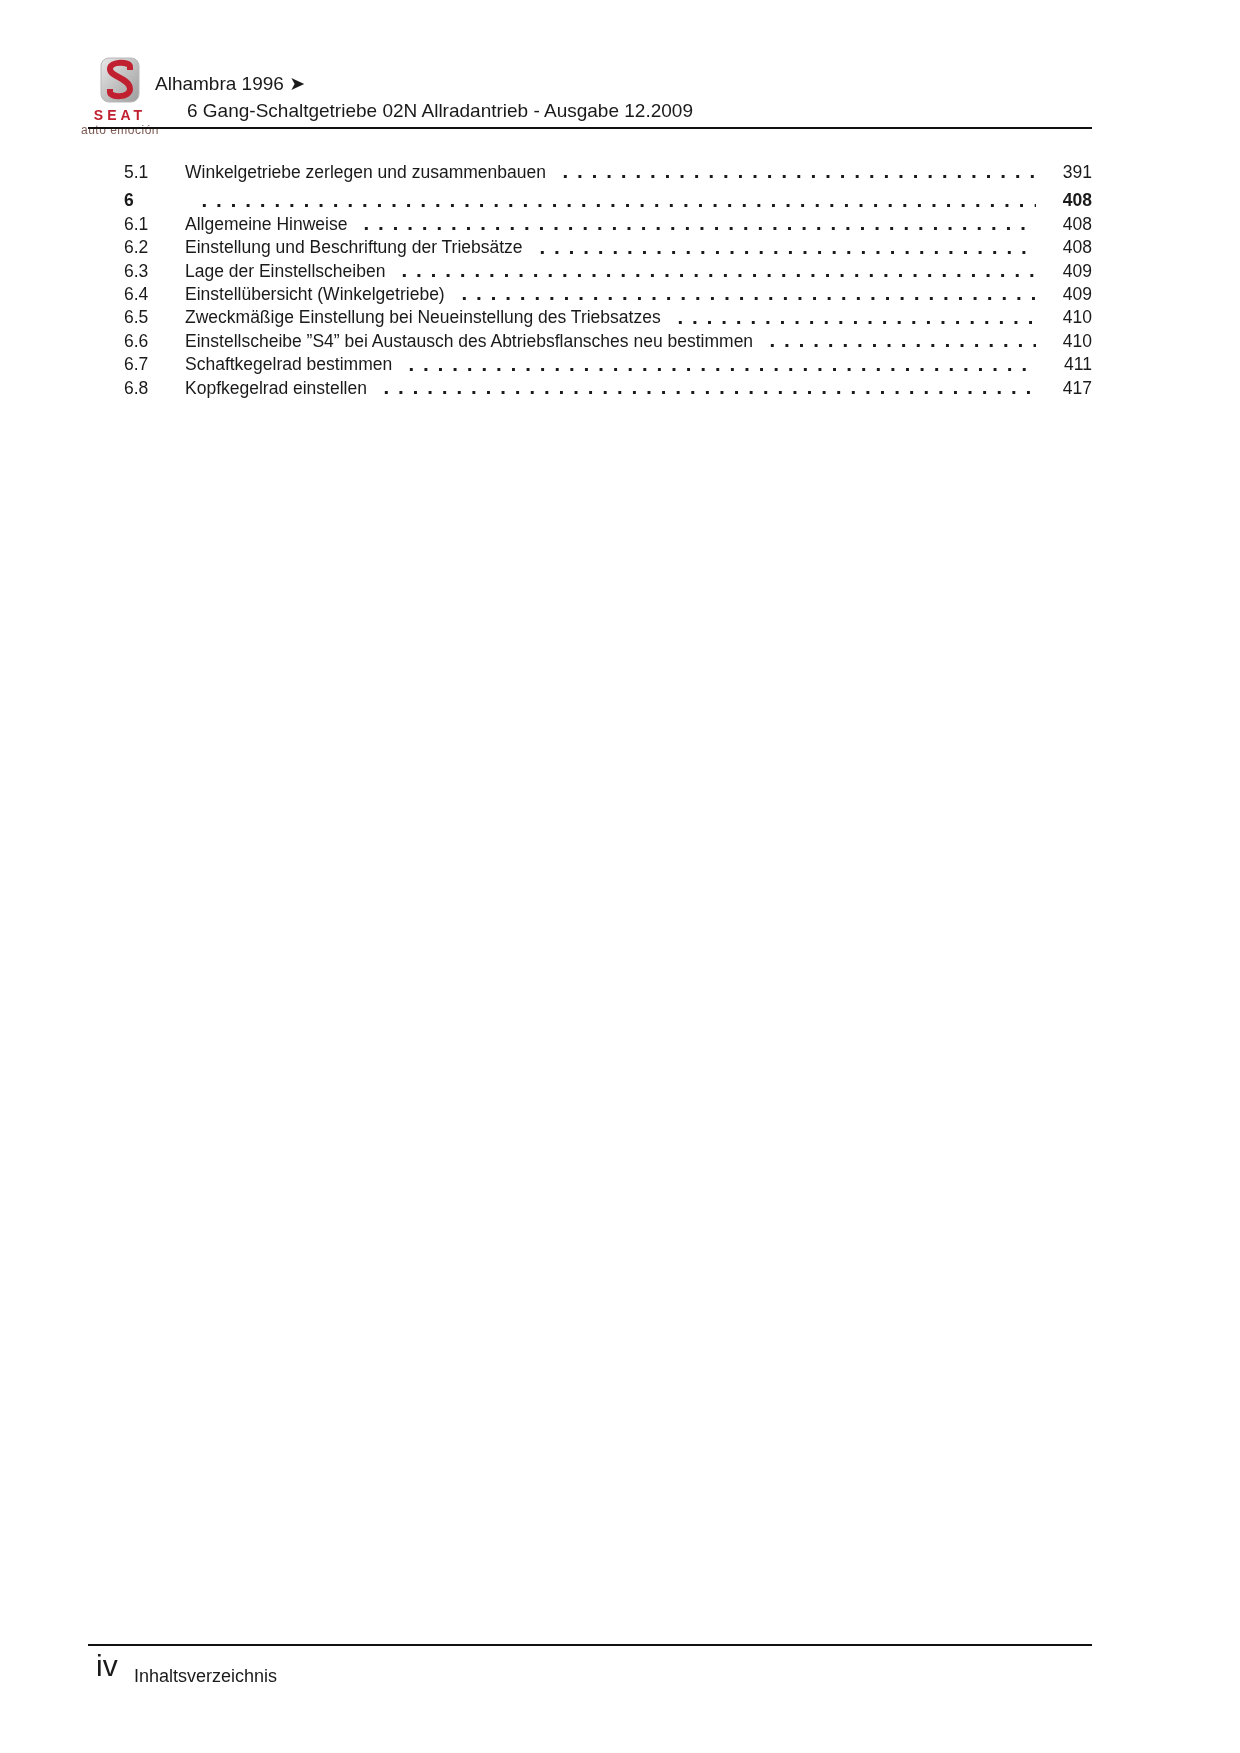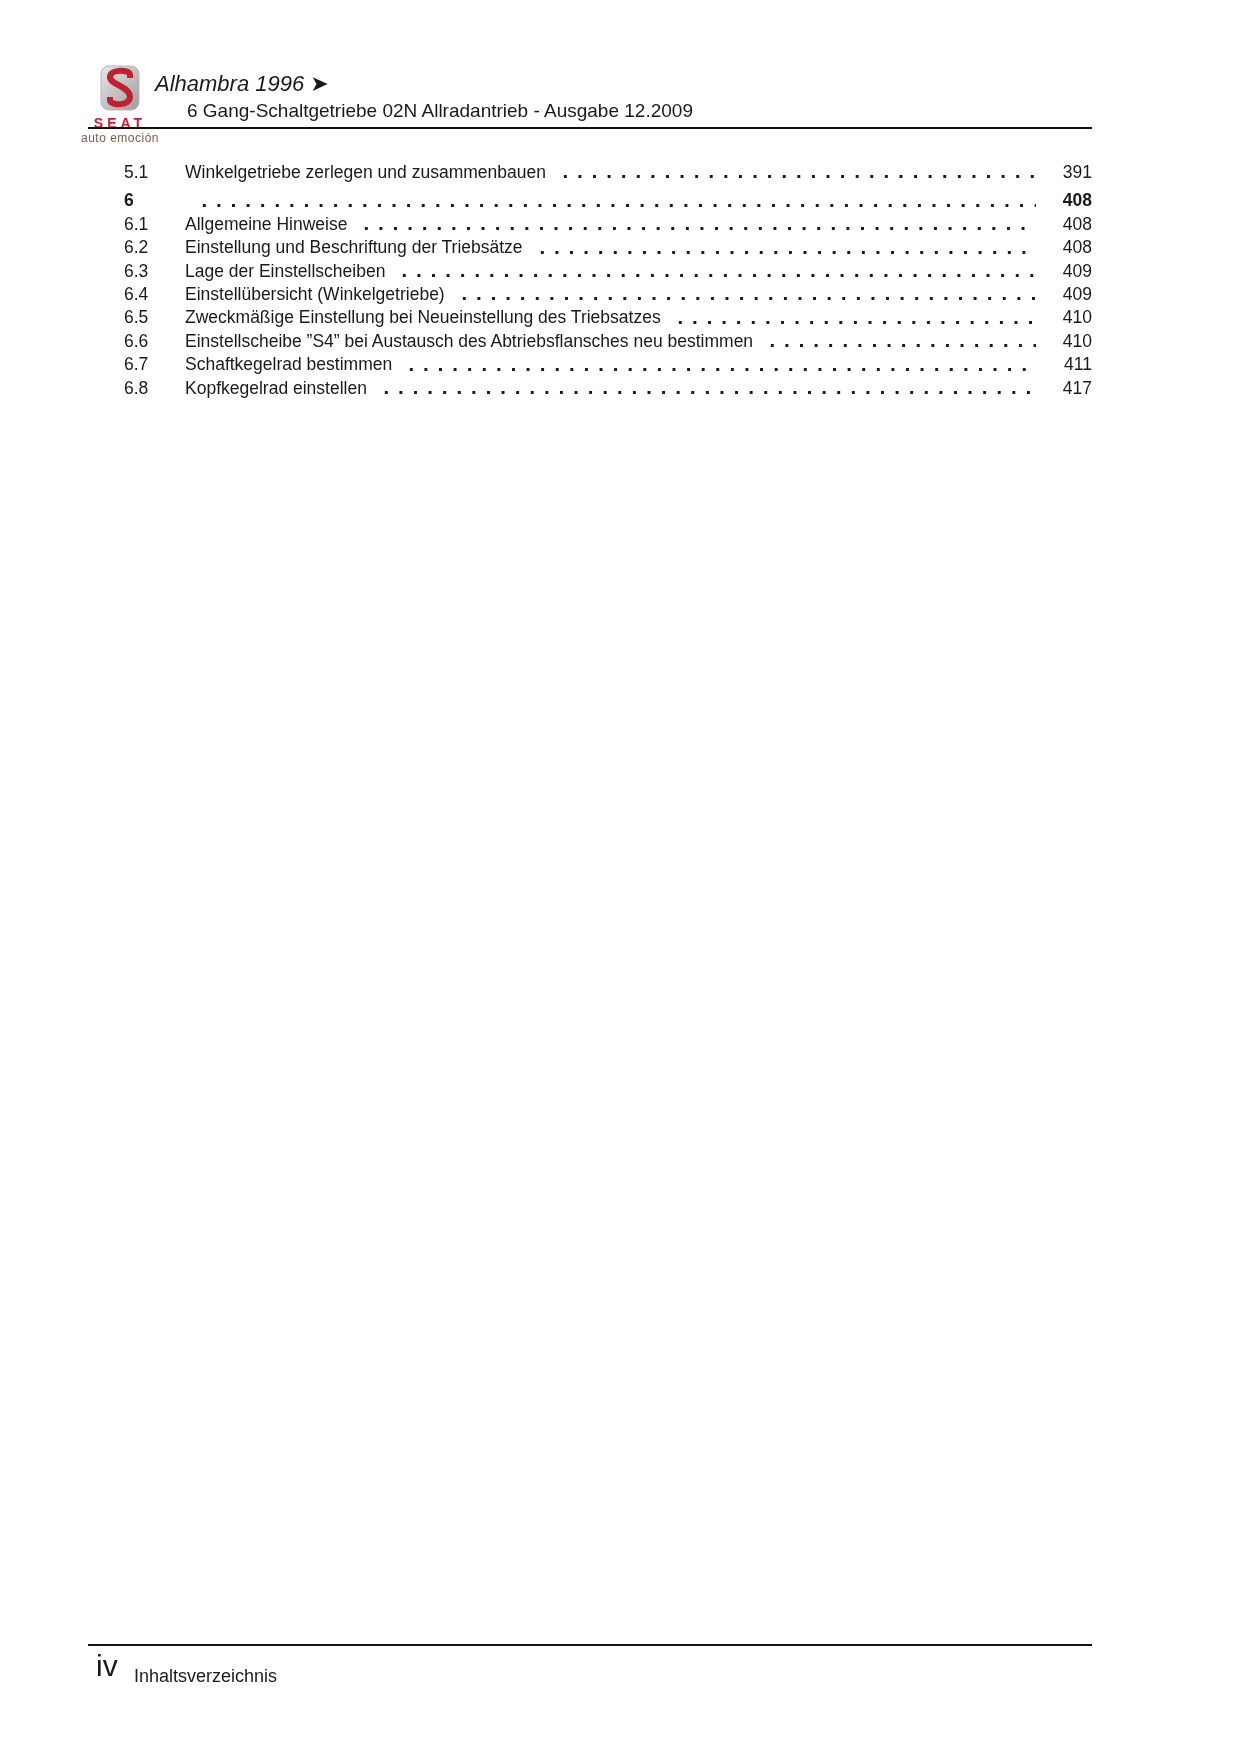--- a/index.html
+++ b/index.html
@@ -6,34 +6,34 @@
   .page{
     position:relative;
     width:1240px;height:1753px;
     margin:0 auto;
     background:#ffffff;
     font-family:"Liberation Sans","DejaVu Sans",sans-serif;
     color:#1a1a1a;
     overflow:hidden;
   }
   
-  .logo{position:absolute;left:78px;top:64px;width:84px;text-align:center;}
+  .logo{position:absolute;left:78px;top:56px;width:84px;text-align:center;}
   .logo .glyph{display:block;margin:0 auto;}
   .logo .brand{
     display:block;margin-top:1px;
     font-size:14px;font-weight:bold;letter-spacing:4px;
     color:#c0202f;
   }
   .logo .tagline{
     display:block;margin-top:0px;
     font-size:12px;letter-spacing:0.5px;
     color:#7b5a52;
   }
   .header-text{position:absolute;left:155px;top:72px;}
-  .header-text .model{font-size:22px;line-height:24px;font-style:italic;}
+  .header-text .model{font-size:19px;line-height:24px;}
   .header-text .doc{font-size:19px;line-height:24px;margin-top:3px;margin-left:32px;}
   .rule{position:absolute;left:88px;width:1004px;height:2px;background:#111;}
   .rule.top{top:127px;}
   .rule.bottom{top:1644px;}
   
   .toc{position:absolute;left:88px;top:161px;width:1004px;}
   .toc-row{
     display:flex;align-items:baseline;
     padding-left:36px;
     font-size:17.5px;line-height:23.4px;

